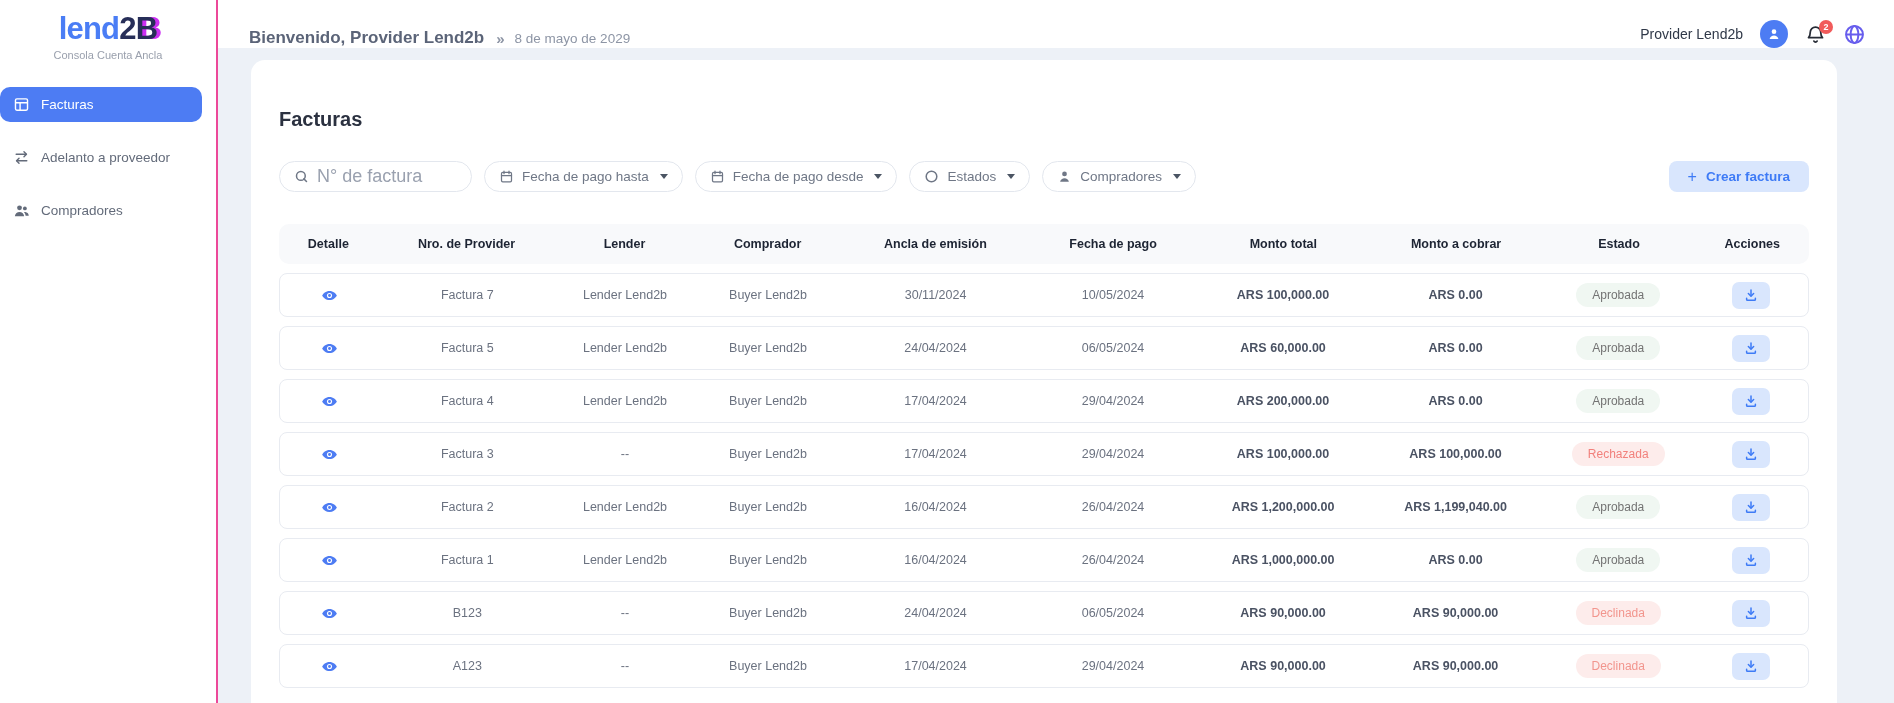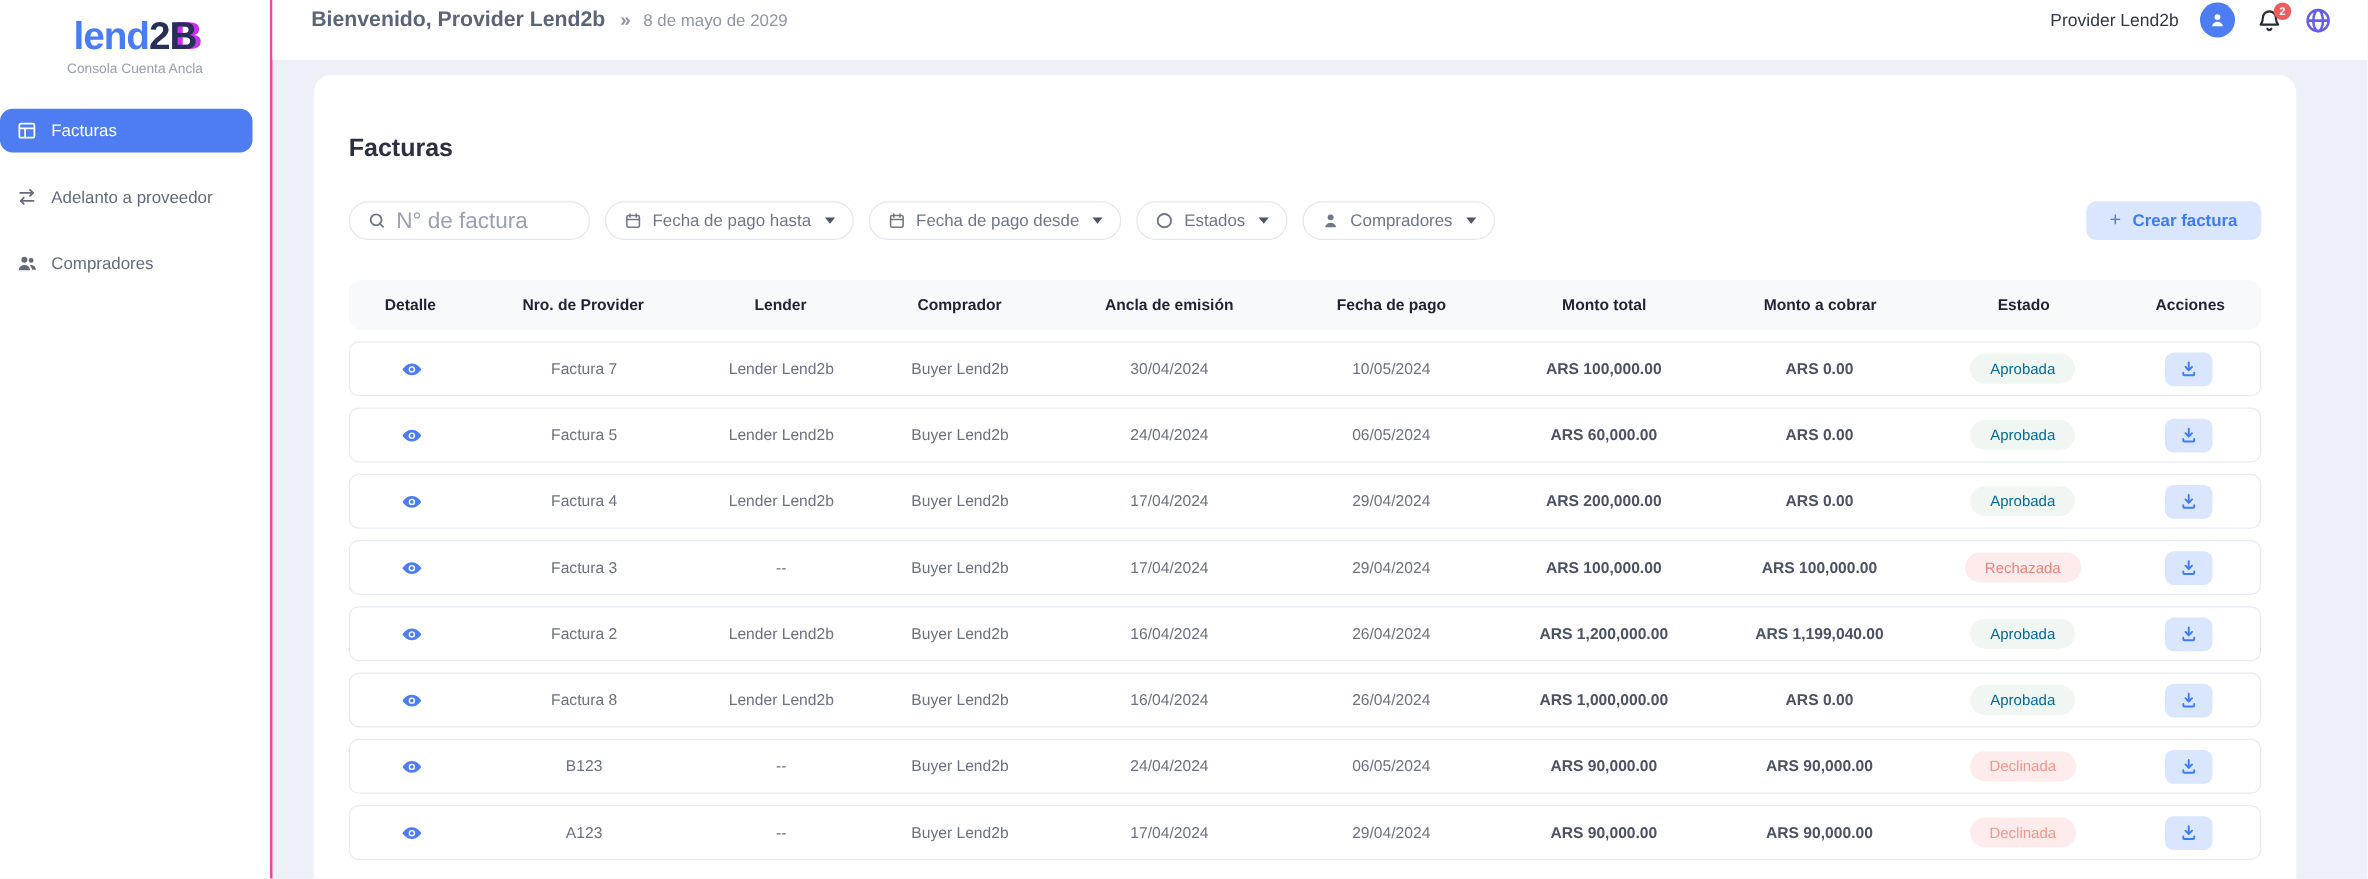--- a/index.html
+++ b/index.html
@@ -20,22 +20,22 @@
   .logo-sub { text-align:center; font-size:11px; color:#9aa0ad; margin-top:5px; }
   nav { margin-top:26px; }
   .nav-item { display:flex; align-items:center; gap:11px; height:35px; margin:0 14px 18px 0;
     padding-left:13px; border-radius:10px; color:#636b7a; font-size:13.5px; cursor:pointer; }
   .nav-item.active { background:#4d7cf3; color:#fff; }
   .nicon { display:flex; }
   .nicon svg { width:17px; height:17px; display:block; }
 
   
   .rightcol { flex:1; display:flex; flex-direction:column; min-width:0; }
-  .topbar { height:48px; background:#fff; display:flex; align-items:center; justify-content:space-between;
-    padding:0 28px 16px 31px; flex-shrink:0; }
+  .topbar { height:48px; background:#fff; display:flex; align-items:flex-end; justify-content:space-between;
+    padding:0 28px 0 31px; flex-shrink:0; }
   .crumb { display:flex; align-items:center; gap:12px; }
   .welcome { color:#5b6478; font-size:17px; font-weight:700; }
   .sep { color:#8d95a5; font-size:15px; font-weight:700; letter-spacing:-2px; }
   .date { color:#8d95a5; font-size:13.5px; }
   .userbox { display:flex; align-items:center; gap:17px; }
   .uname { color:#2f3848; font-size:14px; }
   .avatar { width:28px; height:28px; border-radius:50%; background:#4d7cf3; border:none; padding:0;
     display:flex; align-items:center; justify-content:center; cursor:pointer; }
   .avatar svg { width:14px; height:14px; color:#fff; }
   .bellbtn { position:relative; background:none; border:none; padding:0; cursor:pointer; }
@@ -69,21 +69,21 @@
   .thead, .trow { display:grid;
     grid-template-columns:100fr 180fr 140fr 150fr 190fr 170fr 175fr 175fr 155fr 115fr;
     align-items:center; }
   .thead { margin-top:32px; height:40px; background:#f8f9fb; border-radius:10px; }
   .hcell { text-align:center; font-size:12.5px; font-weight:700; color:#1d2433; }
   #rows { margin-top:4px; }
   .trow { height:44px; background:#fff; border:1px solid #e8ebf1; border-radius:8px; margin-top:9px; }
   .cell { display:flex; justify-content:center; align-items:center; font-size:12.5px; color:#6b7280; }
   .cell.amount { color:#4a5263; font-weight:700; }
   .badge { font-size:12px; padding:6px 16px; border-radius:14px; line-height:1; }
-  .badge.approved { background:#f0f7f2; color:#0369a1; }
+  .badge.approved { background:#f0f7f2; color:#737373; }
   .badge.rejected { background:#fdeceb; color:#f2817c; }
   .badge.declined { background:#fdeceb; color:#f2958d; }
   .eyebtn { background:none; border:none; cursor:pointer; padding:2px; display:flex; }
   .eyebtn svg { width:17px; height:17px; color:#4d7cf3; display:block; }
   .dlbtn { background:#d9e6fd; border:none; border-radius:7px; width:38px; height:27px;
     display:flex; align-items:center; justify-content:center; cursor:pointer; }
   .dlbtn svg { width:14px; height:14px; color:#3e7bf6; display:block; }
 </style>
 </head>
 <body>
@@ -234,21 +234,21 @@
                       <path fill="currentColor" d="M12 5.5C6.8 5.5 2.9 9.4 1.6 12c1.3 2.6 5.2 6.5 10.4 6.5S21.1 14.6 22.4 12C21.1 9.4 17.2 5.5 12 5.5z"></path>
                       <circle cx="12" cy="12" r="3.6" fill="#fff"></circle>
                       <circle cx="12" cy="12" r="2" fill="currentColor"></circle>
                     </svg>
                   </span>
                 </button>
               </div>
               <div class="cell">Factura 7</div>
               <div class="cell">Lender Lend2b</div>
               <div class="cell">Buyer Lend2b</div>
-              <div class="cell">30/04/2024</div>
+              <div class="cell">30/11/2024</div>
               <div class="cell">10/05/2024</div>
               <div class="cell amount">ARS 100,000.00</div>
               <div class="cell amount">ARS 0.00</div>
               <div class="cell">
                 <span class="badge approved">Aprobada</span>
               </div>
               <div class="cell">
                 <button class="dlbtn">
                   <span>
                     <svg viewBox="0 0 24 24" fill="none" stroke="currentColor" stroke-width="2.6" stroke-linecap="round" stroke-linejoin="round">
@@ -401,21 +401,21 @@
                 <button class="eyebtn">
                   <span>
                     <svg viewBox="0 0 24 24">
                       <path fill="currentColor" d="M12 5.5C6.8 5.5 2.9 9.4 1.6 12c1.3 2.6 5.2 6.5 10.4 6.5S21.1 14.6 22.4 12C21.1 9.4 17.2 5.5 12 5.5z"></path>
                       <circle cx="12" cy="12" r="3.6" fill="#fff"></circle>
                       <circle cx="12" cy="12" r="2" fill="currentColor"></circle>
                     </svg>
                   </span>
                 </button>
               </div>
-              <div class="cell">Factura 8</div>
+              <div class="cell">Factura 1</div>
               <div class="cell">Lender Lend2b</div>
               <div class="cell">Buyer Lend2b</div>
               <div class="cell">16/04/2024</div>
               <div class="cell">26/04/2024</div>
               <div class="cell amount">ARS 1,000,000.00</div>
               <div class="cell amount">ARS 0.00</div>
               <div class="cell">
                 <span class="badge approved">Aprobada</span>
               </div>
               <div class="cell">

